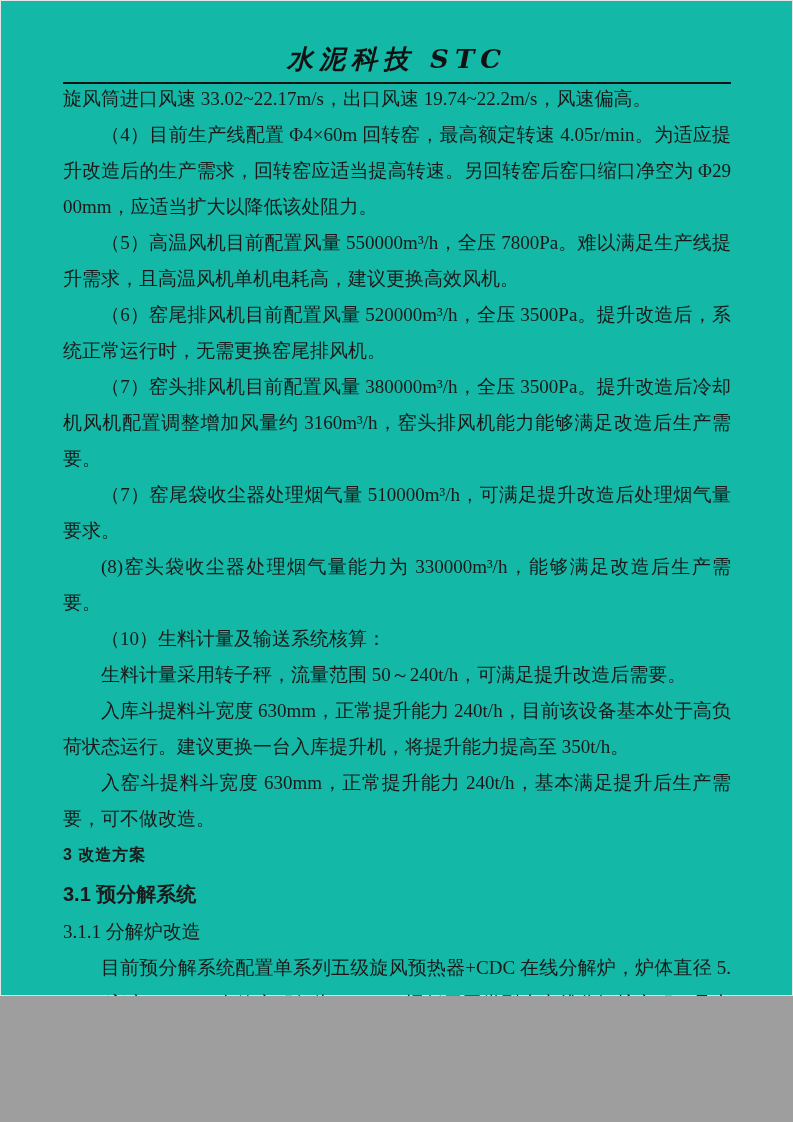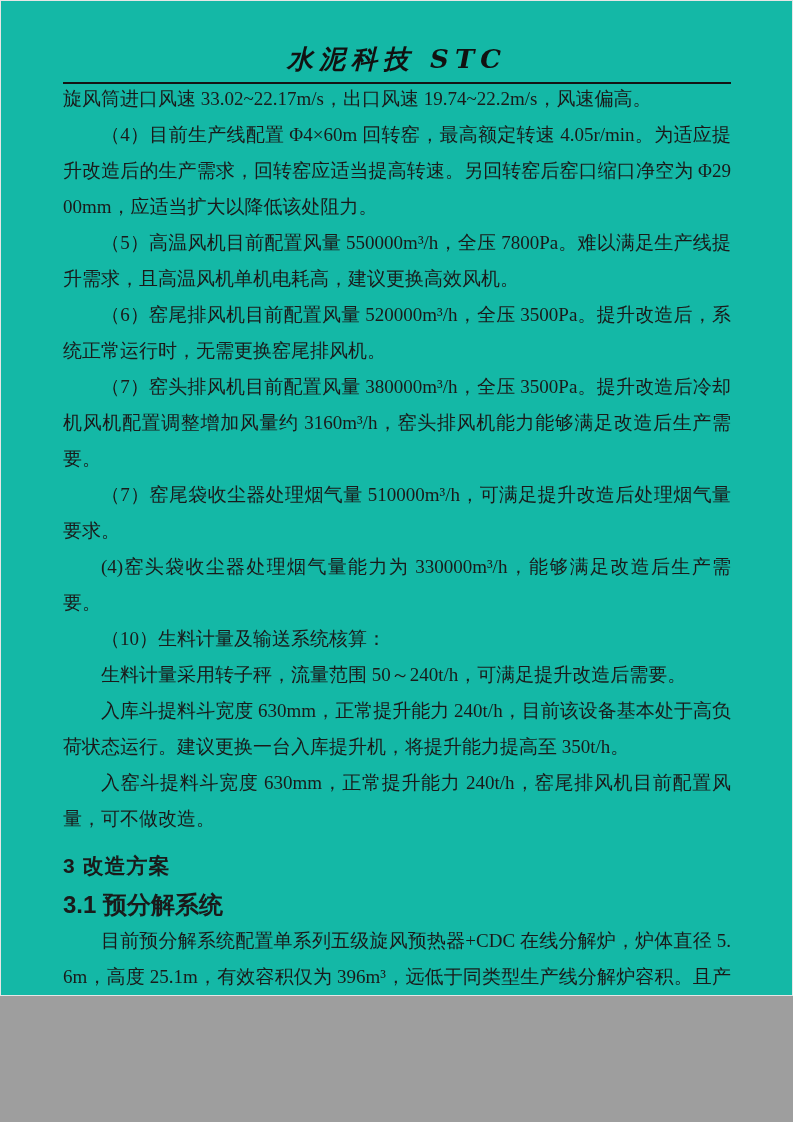--- a/index.html
+++ b/index.html
@@ -53,32 +53,32 @@
   .para {
     margin: 0;
     font-size: 19px;
     line-height: 36px;
     text-align: justify;
     text-indent: 2em;
     word-break: break-all;
   }
   .para.continuation { text-indent: 0; }
   .heading-1 {
-    margin: 11px 0 0 0;
+    margin: 0 0 0 0;
     font-family: "Liberation Sans", "DejaVu Sans", sans-serif;
     font-weight: 700;
-    font-size: 21px;
+    font-size: 16px;
     line-height: 36px;
     letter-spacing: 1px;
   }
   .heading-2 {
     margin: 3px 0 0 0;
     font-family: "Liberation Sans", "DejaVu Sans", sans-serif;
     font-weight: 700;
-    font-size: 24px;
+    font-size: 20px;
     line-height: 36px;
   }
   .heading-3 {
     margin: 2px 0 0 0;
     font-family: "Liberation Serif", "DejaVu Serif", serif;
     font-weight: 400;
     font-size: 19px;
     line-height: 36px;
   }
   
@@ -121,27 +121,28 @@
 
     <div class="head-rule"></div>
 
     <div class="doc-body">
       <p class="para continuation">旋风筒进口风速 33.02~22.17m/s，出口风速 19.74~22.2m/s，风速偏高。</p>
       <p class="para">（4）目前生产线配置 Φ4×60m 回转窑，最高额定转速 4.05r/min。为适应提升改造后的生产需求，回转窑应适当提高转速。另回转窑后窑口缩口净空为 Φ2900mm，应适当扩大以降低该处阻力。</p>
       <p class="para">（5）高温风机目前配置风量 550000m³/h，全压 7800Pa。难以满足生产线提升需求，且高温风机单机电耗高，建议更换高效风机。</p>
       <p class="para">（6）窑尾排风机目前配置风量 520000m³/h，全压 3500Pa。提升改造后，系统正常运行时，无需更换窑尾排风机。</p>
       <p class="para">（7）窑头排风机目前配置风量 380000m³/h，全压 3500Pa。提升改造后冷却机风机配置调整增加风量约 3160m³/h，窑头排风机能力能够满足改造后生产需要。</p>
       <p class="para">（7）窑尾袋收尘器处理烟气量 510000m³/h，可满足提升改造后处理烟气量要求。</p>
-      <p class="para">(4)窑头袋收尘器处理烟气量能力为 330000m³/h，能够满足改造后生产需要。</p>
+      <p class="para">(8)窑头袋收尘器处理烟气量能力为 330000m³/h，能够满足改造后生产需要。</p>
       <p class="para">（10）生料计量及输送系统核算：</p>
       <p class="para">生料计量采用转子秤，流量范围 50～240t/h，可满足提升改造后需要。</p>
       <p class="para">入库斗提料斗宽度 630mm，正常提升能力 240t/h，目前该设备基本处于高负荷状态运行。建议更换一台入库提升机，将提升能力提高至 350t/h。</p>
-      <p class="para">入窑斗提料斗宽度 630mm，正常提升能力 240t/h，窑尾排风机目前配置风量，可不做改造。</p>
+      <p class="para">入窑斗提料斗宽度 630mm，正常提升能力 240t/h，基本满足提升后生产需要，可不做改造。</p>
       <h2 class="heading-1">3 改造方案</h2>
       <h3 class="heading-2">3.1 预分解系统</h3>
+      <h4 class="heading-3">3.1.1 分解炉改造</h4>
       <p class="para">目前预分解系统配置单系列五级旋风预热器+CDC 在线分解炉，炉体直径 5.6m，高度 25.1m，有效容积仅为 396m³，远低于同类型生产线分解炉容积。且产量 3050t/d 时炉内风速 10.57m/s 偏高。分解炉承担着煤粉燃烧、气固换热、碳酸盐分解、低氮燃烧等众多功能，所以本次提升改造的重点将是对分解炉的改造。</p>
     </div>
 
     <div class="doc-footer">
       <svg class="footer-rule-svg" viewBox="0 0 668 10" xmlns="http://www.w3.org/2000/svg" aria-hidden="true">
         <rect x="0" y="3.8" width="668" height="1.3" fill="#141414"></rect>
         <ellipse cx="165" cy="4.5" rx="115" ry="1.7" fill="#141414"></ellipse>
         <ellipse cx="345" cy="4.5" rx="145" ry="3.5" fill="#141414"></ellipse>
         <ellipse cx="540" cy="4.5" rx="100" ry="2.2" fill="#141414"></ellipse>
       </svg>

